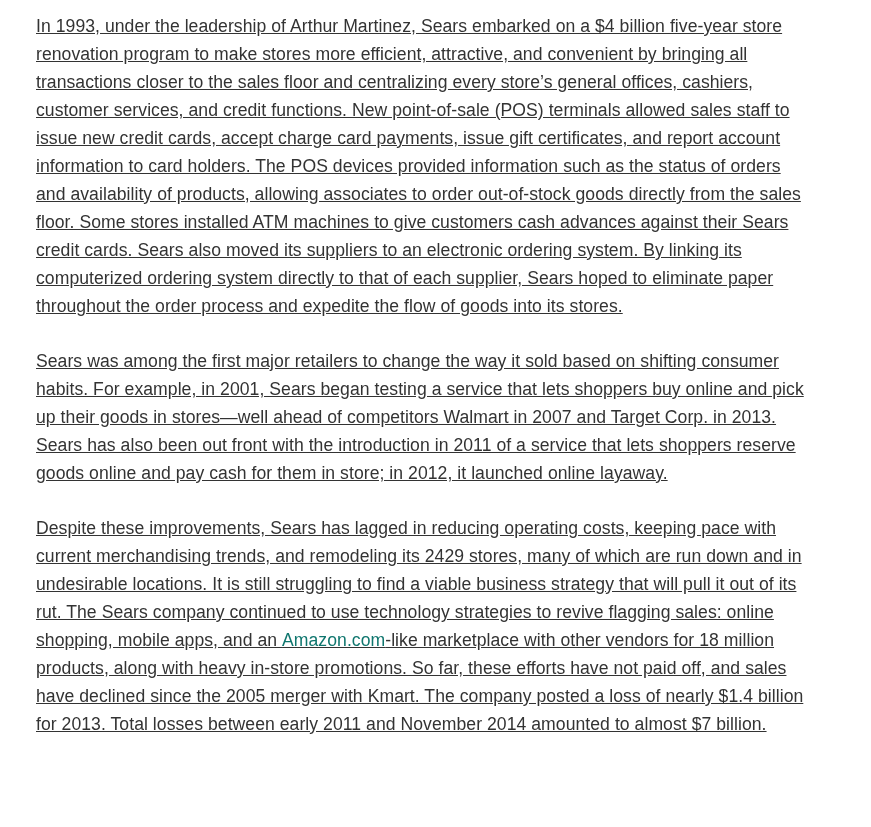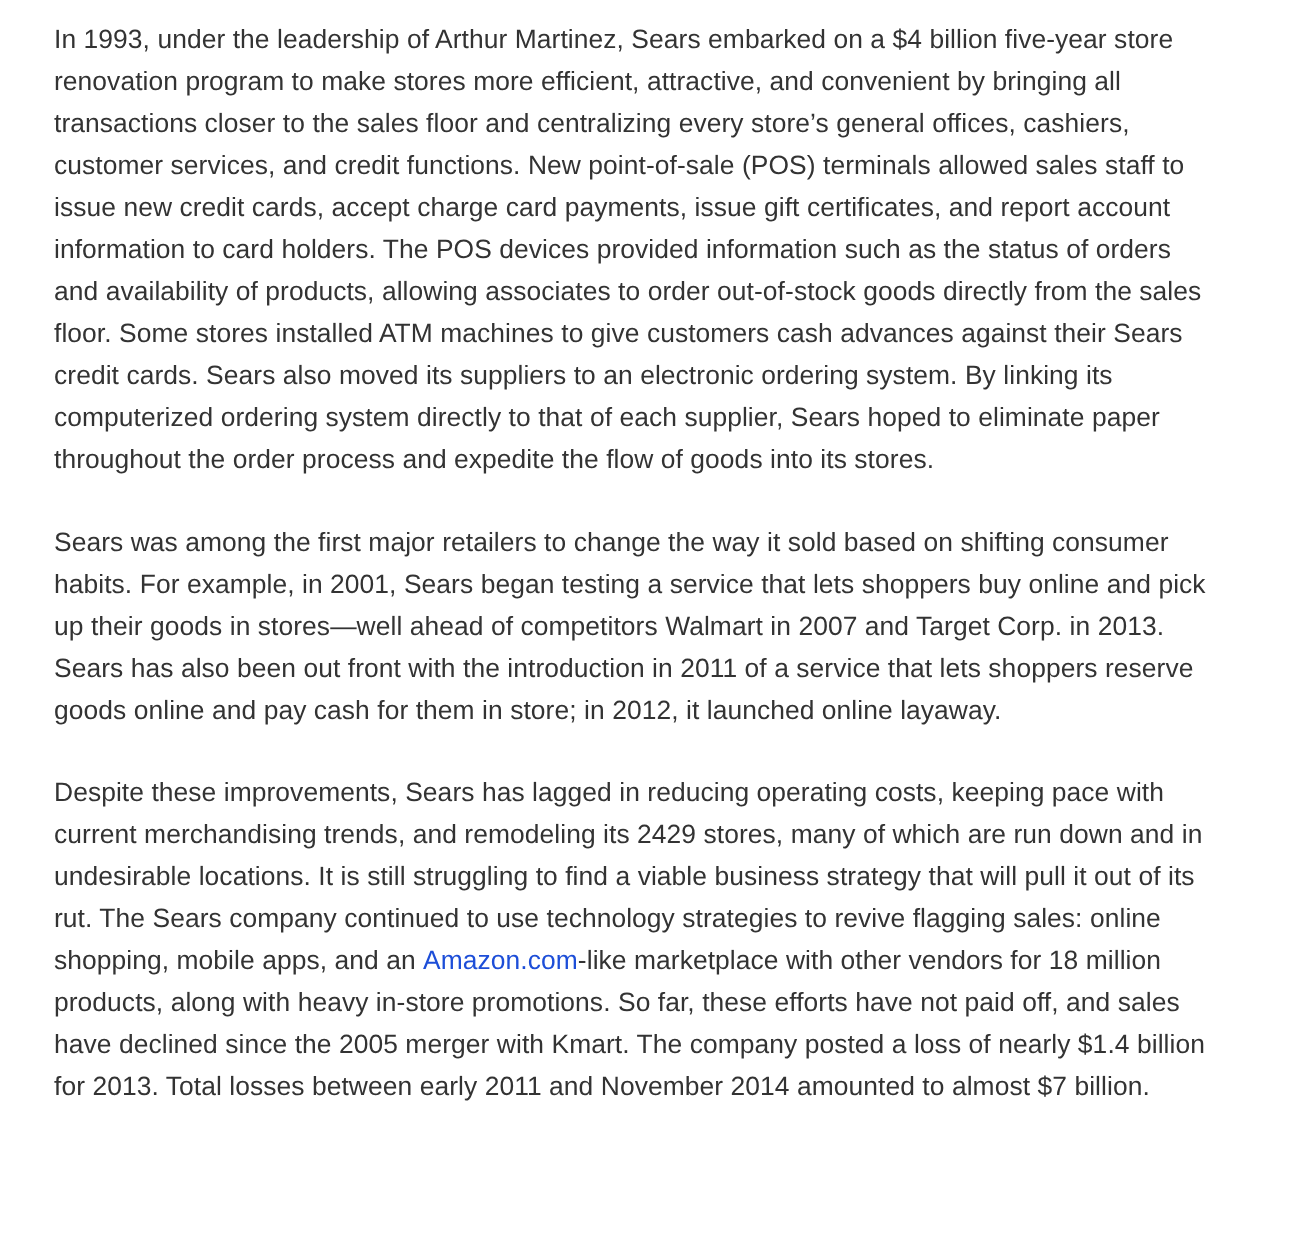--- a/index.html
+++ b/index.html
@@ -19,26 +19,27 @@
       top: 12px;
       width: 770px;
       font-family: "Liberation Sans", "DejaVu Sans", sans-serif;
       font-size: 17.6px;
       line-height: 28px;
       color: #333333;
       letter-spacing: 0.05px;
     }
     .para {
       margin: 0 0 27px 0;
+      text-decoration: underline;
     }
     .para:last-child {
       margin-bottom: 0;
     }
     .link {
-      color: #1d4ed8;
+      color: #0f766e;
       text-decoration: none;
       font-weight: 500;
     }
   </style>
 </head>
 <body>
 
 <div class="article">
   <p class="para">In 1993, under the leadership of Arthur Martinez, Sears embarked on a $4 billion five-year store renovation program to make stores more efficient, attractive, and convenient by bringing all transactions closer to the sales floor and centralizing every store’s general offices, cashiers, customer services, and credit functions. New point-of-sale (POS) terminals allowed sales staff to issue new credit cards, accept charge card payments, issue gift certificates, and report account information to card holders. The POS devices provided information such as the status of orders and availability of products, allowing associates to order out-of-stock goods directly from the sales floor. Some stores installed ATM machines to give customers cash advances against their Sears credit cards. Sears also moved its suppliers to an electronic ordering system. By linking its computerized ordering system directly to that of each supplier, Sears hoped to eliminate paper throughout the order process and expedite the flow of goods into its stores.</p>
 

